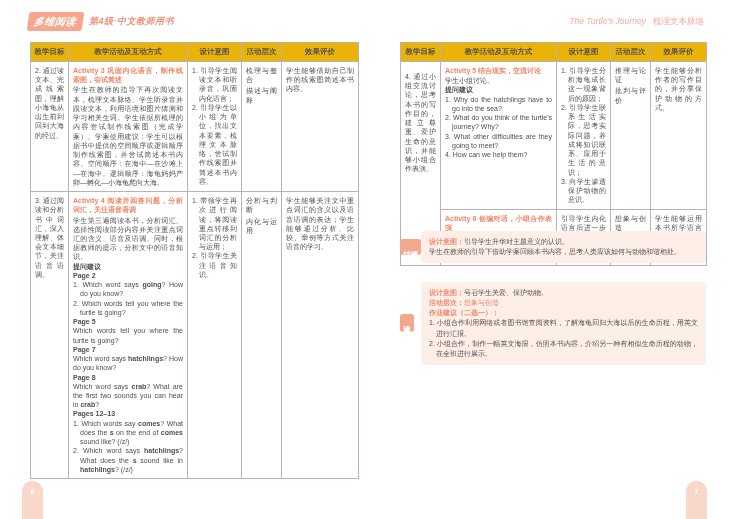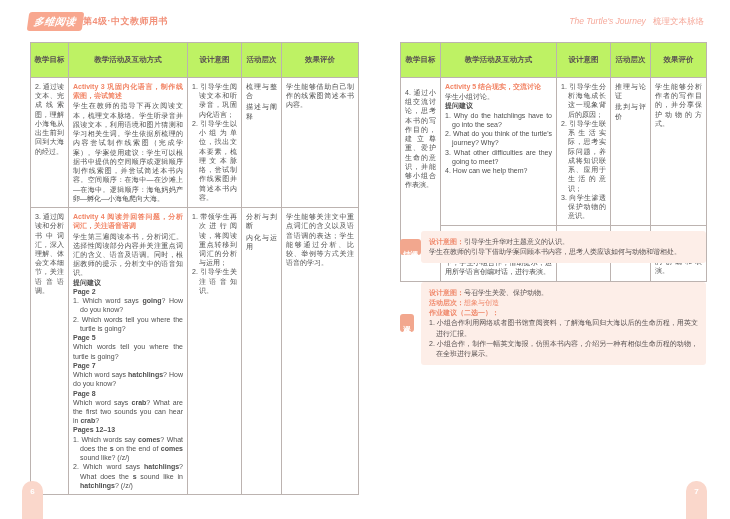--- a/index.html
+++ b/index.html
@@ -5,29 +5,29 @@
   * { margin:0; padding:0; box-sizing:border-box; }
   html,body { background:#ffffff; }
   body { font-family:"Liberation Sans","DejaVu Sans",sans-serif; }
   .canvas { position:relative; width:730px; height:519px; background:#fff; overflow:hidden; }
 
   
   .hdr-left { position:absolute; left:28px; top:9px; height:24px; display:flex; align-items:center; }
   .logo-ribbon { background:#f8a78f; color:#fff; font-weight:bold; font-style:italic;
     font-size:10px; line-height:1; padding:5px 7px 4px 6px; border-radius:3px;
     transform:skewX(-8deg); letter-spacing:0.5px; }
-  .edition { margin-left:0; color:#f2917a; font-weight:bold; font-size:9px; letter-spacing:0.5px; }
+  .edition { margin-left:6px; color:#f2917a; font-weight:bold; font-style:italic; font-size:9px; letter-spacing:0.5px; }
   .hdr-right { position:absolute; right:26px; top:16px; font-size:8.5px; color:#f6aa9c; }
   .hdr-right .en { font-style:italic;margin-left:12px; }
 
   
   table.lesson { position:absolute; border-collapse:collapse; table-layout:fixed; background:#fff; }
   table.lesson th, table.lesson td { border:1px solid #bcb3b0; }
-  table.lesson th { background:#bef264; color:#5a5352; font-size:7.5px; font-weight:bold;
-    padding:12px 0; text-align:center; }
+  table.lesson th { background:#eab308; color:#5a5352; font-size:7.5px; font-weight:bold;
+    padding:4px 0; text-align:center; }
   table.lesson td { vertical-align:top; padding:4px 4px; font-size:7px; line-height:1.32;
     color:#4f4f4f; text-align:justify; }
   .left-table { left:30px; top:42px; width:328px; }
   .right-table { left:400px; top:42px; width:306px; }
   td.goal-mid { vertical-align:middle; }
   .act-title { color:#f28465; font-weight:bold; margin-bottom:1px; }
   .subhead { font-weight:bold; }
   .qhead { font-weight:bold; }
   .hang { padding-left:7px; text-indent:-7px; }
   td .stack + .stack { margin-top:2px; }

